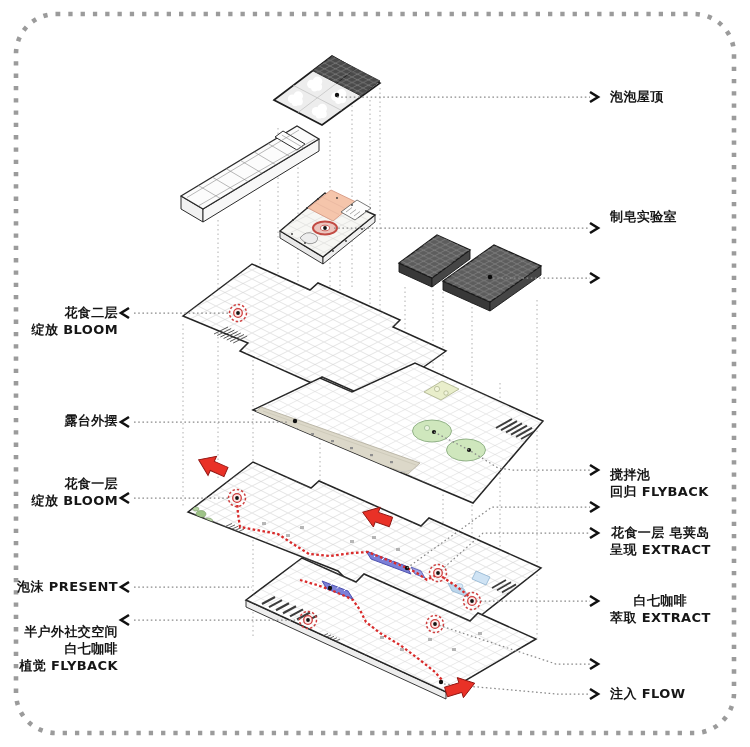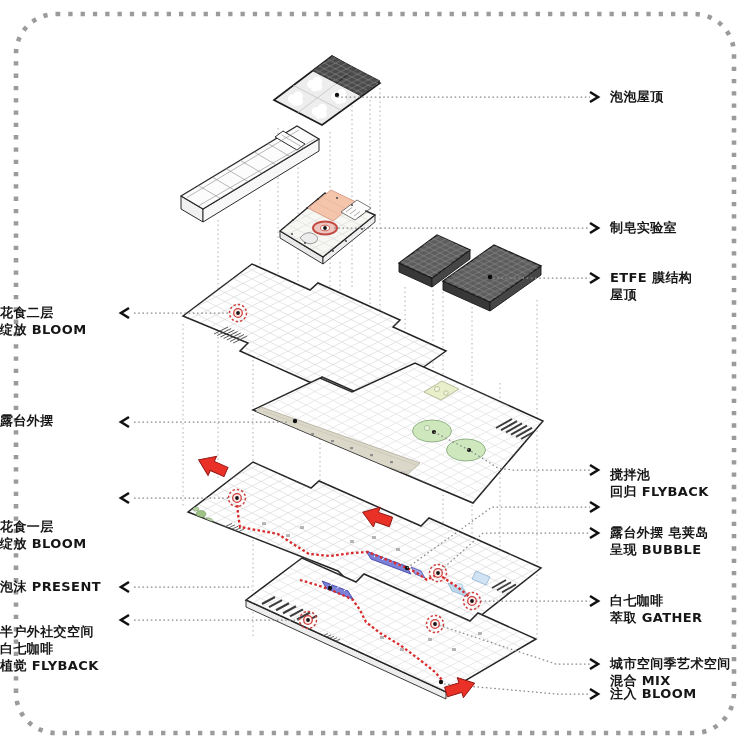--- a/index.html
+++ b/index.html
@@ -5,22 +5,22 @@
   html,body{margin:0;padding:0;background:#ffffff;}
   .stage{
     position:relative;width:750px;height:747px;background:#fff;overflow:hidden;
     font-family:"DejaVu Sans","Liberation Sans",sans-serif;
   }
   .drawing{position:absolute;left:0;top:0;}
   .lbl{
     position:absolute;font-size:13px;font-weight:bold;color:#161616;
     line-height:17px;letter-spacing:0.4px;white-space:nowrap;
   }
-  .lbl.right{left:610px;text-align:left;}
-  .lbl.left{left:0;width:118px;}
+  .lbl.right{left:610px;text-align:center;}
+  .lbl.left{left:0;width:118px;text-align:right;}
 </style>
 </head>
 <body>
 
 <div class="stage">
 
 <svg class="drawing" width="750" height="747" viewBox="0 0 750 747">
   <defs>
     <pattern id="plan" width="18" height="9" patternUnits="userSpaceOnUse">
       <path d="M0,9 L18,0 M0,0 L18,9" stroke="#a6a6a6" stroke-width="0.5" fill="none"></path>
@@ -362,57 +362,49 @@
   <g fill="#e93127" stroke="#8f1410" stroke-width="0.9">
     <use href="#blockarrow" transform="translate(226,472) rotate(204)"></use>
     <use href="#blockarrow" transform="translate(391,522) rotate(199)"></use>
     <use href="#blockarrow" transform="translate(446,692) rotate(-17)"></use>
   </g>
 </svg>
 
 <div class="lbl right" style="top:88px">
   <div>泡泡屋顶</div>
 </div>
-<div class="lbl right" style="top:219px">
+<div class="lbl right" style="top:208px">
   <div>制皂实验室</div>
-</div>
-<div class="lbl right" style="top:269px">
-  <div>ETFE 膜结构</div>
-  <div>屋顶</div>
 </div>
 <div class="lbl right" style="top:466px">
   <div>搅拌池</div>
 </div>
 <div class="lbl right" style="top:483px">
   <div>回归 FLYBACK</div>
 </div>
 <div class="lbl right" style="top:524px">
-  <div>露台外摆 皂荚岛</div>
-  <div>呈现 BUBBLE</div>
+  <div>花食一层 皂荚岛</div>
+  <div>呈现 EXTRACT</div>
 </div>
 <div class="lbl right" style="top:592px">
   <div>白七咖啡</div>
-  <div>萃取 GATHER</div>
-</div>
-<div class="lbl right" style="top:655px">
-  <div>城市空间季艺术空间</div>
-  <div>混合 MIX</div>
+  <div>萃取 EXTRACT</div>
 </div>
 <div class="lbl right" style="top:685px">
-  <div>注入  BLOOM</div>
+  <div>注入  FLOW</div>
 </div>
 
 <div class="lbl left" style="top:304px">
   <div>花食二层</div>
   <div>绽放 BLOOM</div>
 </div>
 <div class="lbl left" style="top:412px">
   <div>露台外摆</div>
 </div>
-<div class="lbl left" style="top:518px">
+<div class="lbl left" style="top:475px">
   <div>花食一层</div>
   <div>绽放 BLOOM</div>
 </div>
 <div class="lbl left" style="top:578px">
   <div>泡沫 PRESENT</div>
 </div>
 <div class="lbl left" style="top:623px">
   <div>半户外社交空间</div>
   <div>白七咖啡</div>
   <div>植觉 FLYBACK</div>

